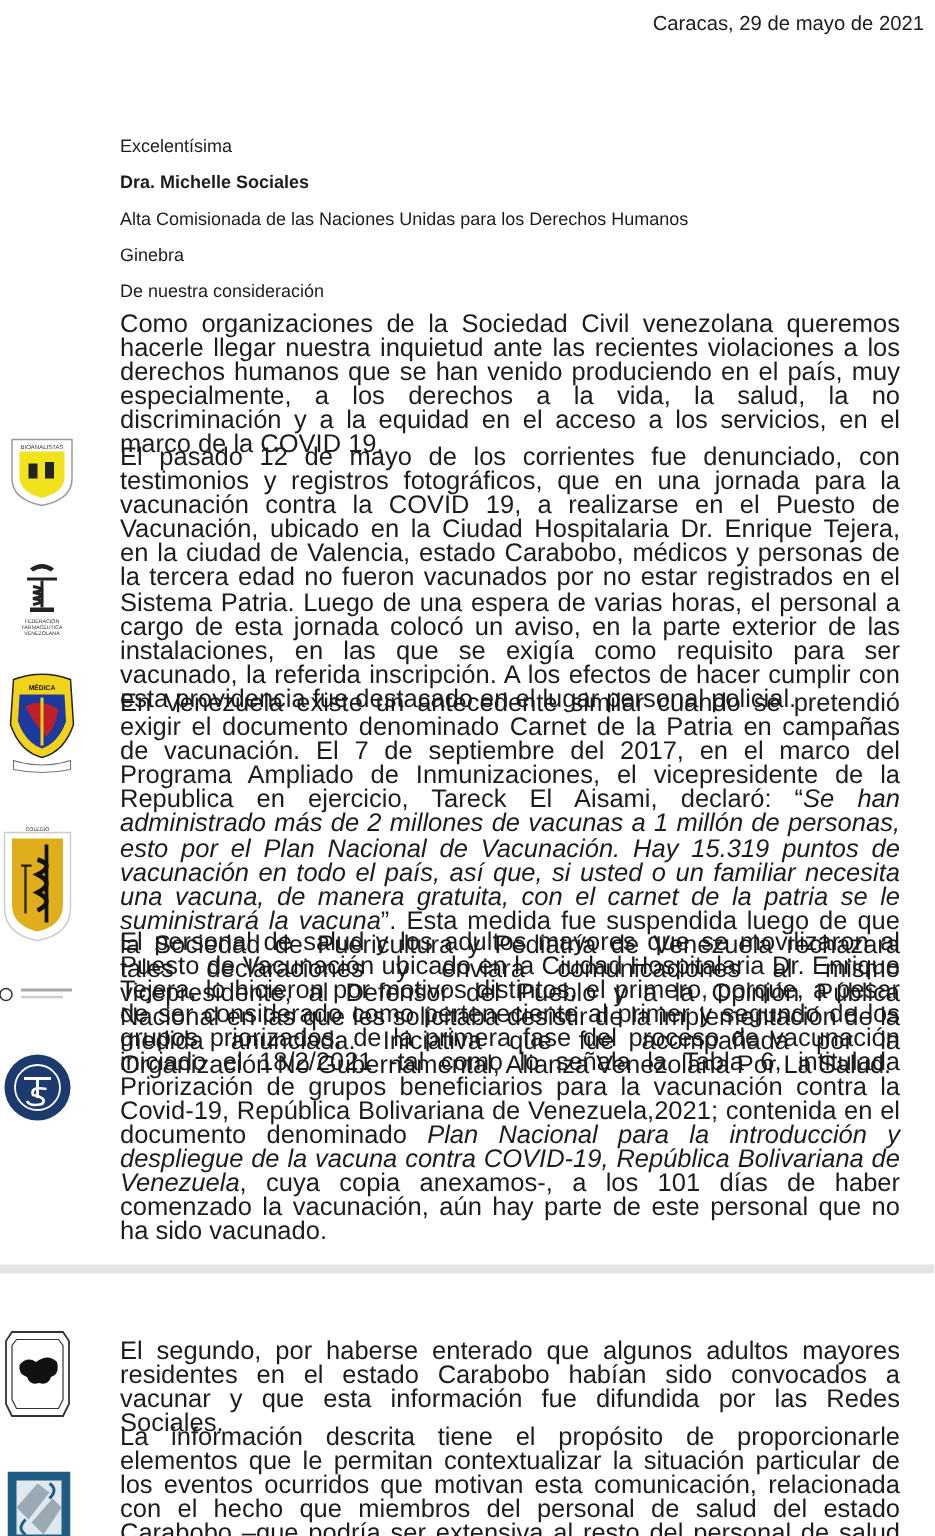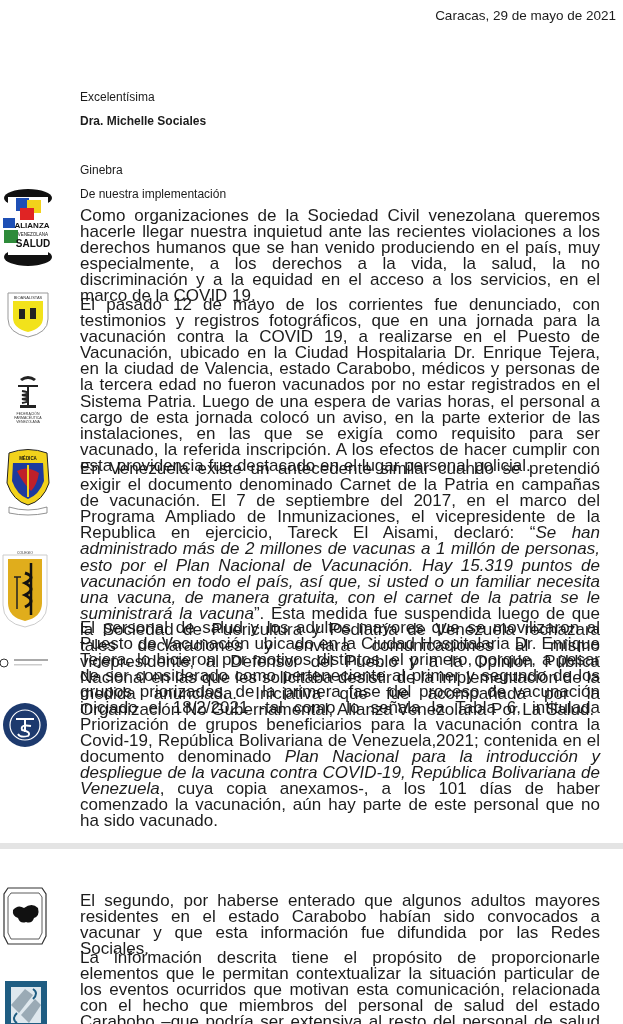--- a/index.html
+++ b/index.html
@@ -22,38 +22,24 @@
     .logo { position: absolute; left: 0; }
   </style>
 </head>
 <body>
 
 <div class="page page1">
   <div class="date">Caracas, 29 de mayo de 2021</div>
 
   <div class="addr" style="top:90px">Excelentísima</div>
   <div class="addr bold" style="top:114px">Dra. Michelle Sociales</div>
+  <div class="addr" style="top:139px">Alta Comisionada de las Naciones Unidas para los Derechos Humanos</div>
   <div class="addr" style="top:163px">Ginebra</div>
-  <div class="addr" style="top:187px">De nuestra implementación</div>
+  <div class="addr" style="top:187px">De nuestra consideración</div>
 
-  <div class="logo" style="top:185px">
-    <svg width="56" height="82" viewBox="0 0 56 82">
-      <ellipse cx="28" cy="13" rx="24" ry="9" fill="#111"></ellipse>
-      <ellipse cx="28" cy="72" rx="24" ry="9" fill="#111"></ellipse>
-      <rect x="8" y="12" width="40" height="58" fill="#fff"></rect>
-      <rect x="16" y="13" width="13" height="13" fill="#1e4fb5"></rect>
-      <rect x="27" y="15" width="14" height="13" fill="#f2d21b"></rect>
-      <rect x="20" y="23" width="14" height="12" fill="#e02424"></rect>
-      <rect x="3" y="33" width="12" height="10" fill="#1e4fb5"></rect>
-      <rect x="4" y="45" width="14" height="13" fill="#2e8b3a"></rect>
-      <text x="32" y="43" font-size="8" font-weight="bold" text-anchor="middle" fill="#111" font-family="Liberation Sans, sans-serif">ALIANZA</text>
-      <text x="33" y="51" font-size="4.5" text-anchor="middle" fill="#111" font-family="Liberation Sans, sans-serif">VENEZOLANA</text>
-      <text x="33" y="62" font-size="10" font-weight="bold" text-anchor="middle" fill="#111" font-family="Liberation Sans, sans-serif">SALUD</text>
-    </svg>
-  </div>
 
   <div class="para" style="top:208px">Como organizaciones de la Sociedad Civil venezolana queremos hacerle llegar nuestra inquietud ante las recientes violaciones a los derechos humanos que se han venido produciendo en el país, muy especialmente, a los derechos a la vida, la salud, la no discriminación y a la equidad en el acceso a los servicios, en el marco de la COVID 19.</div>
 
   <div class="logo" style="top:289px;left:4px">
     <svg width="48" height="50" viewBox="0 0 48 50">
       <path d="M4 4 H44 V30 Q44 44 24 48 Q4 44 4 30 Z" fill="#fff" stroke="#999" stroke-width="1"></path>
       <path d="M9 12 H39 V29 Q39 39 24 43 Q9 39 9 29 Z" fill="#f2e21b"></path>
       <rect x="15" y="20" width="6" height="10" fill="#222"></rect>
       <rect x="26" y="19" width="6" height="11" fill="#222"></rect>
       <text x="24" y="10" font-size="4" text-anchor="middle" fill="#333" font-family="Liberation Sans, sans-serif">BIOANALISTAS</text>

